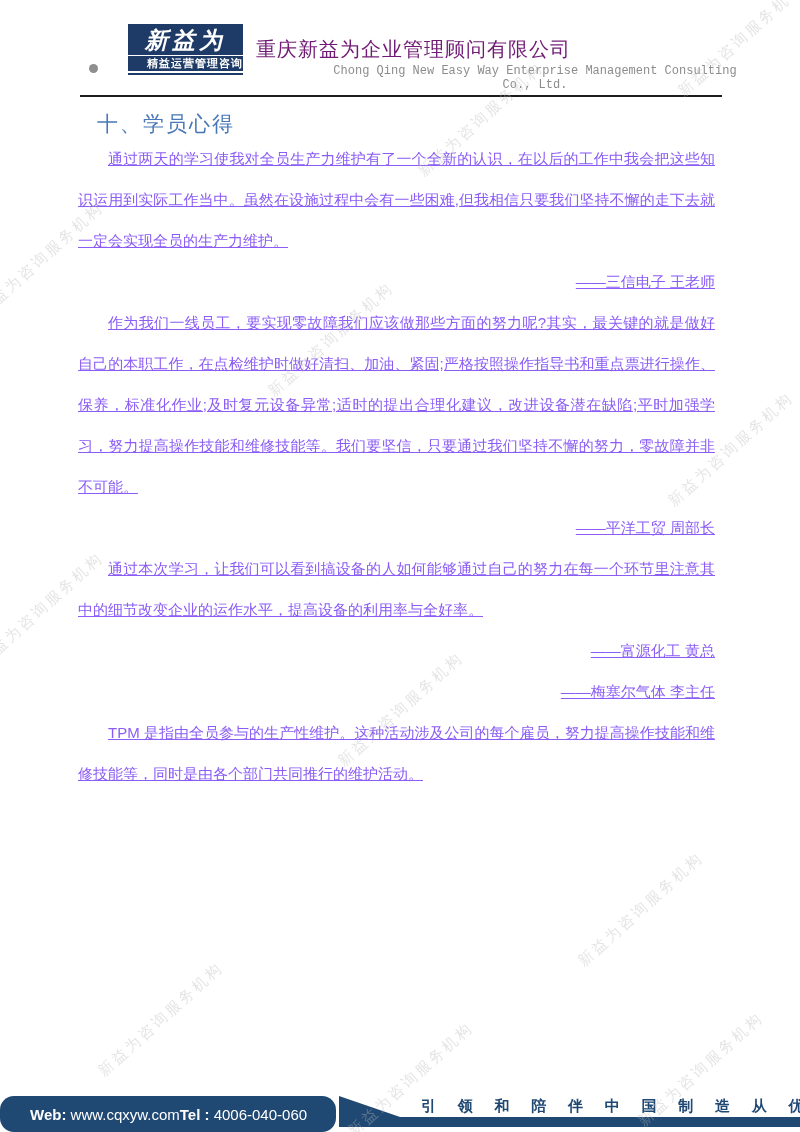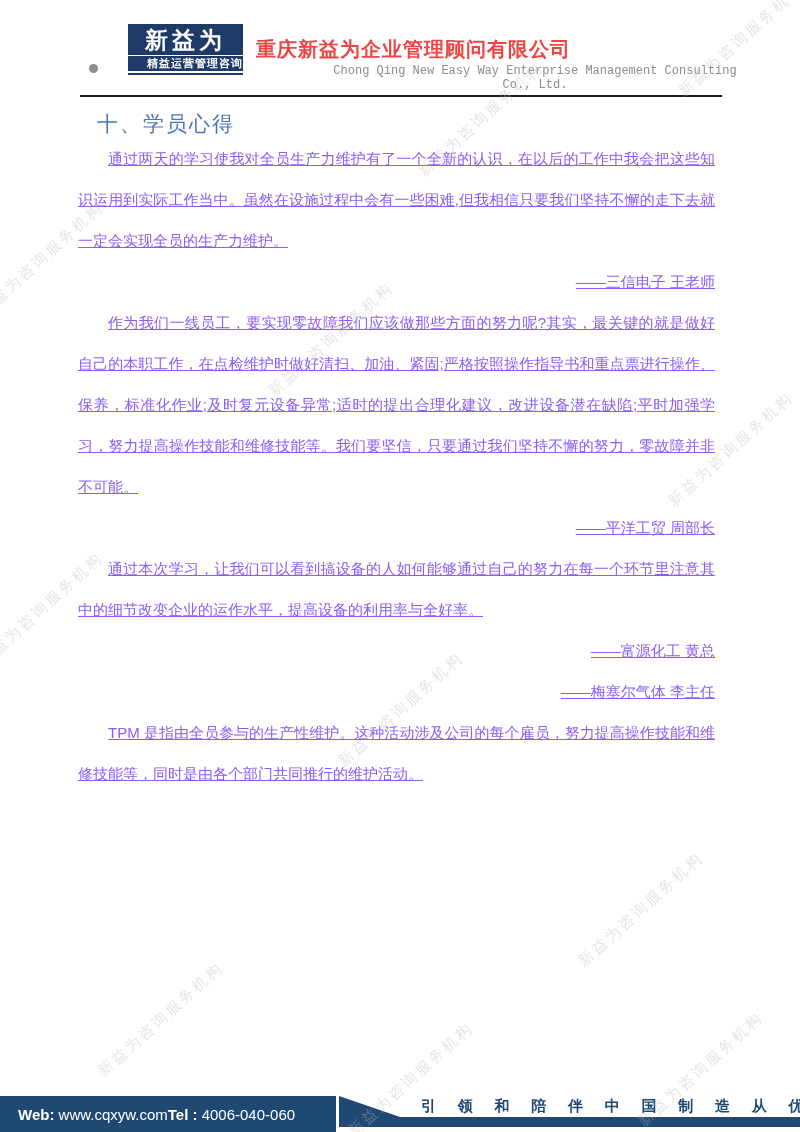--- a/index.html
+++ b/index.html
@@ -19,32 +19,33 @@
     position: absolute; left: 89px; top: 64px;
     width: 9px; height: 9px; border-radius: 50%;
     background: #8f8f8f;
   }
   .logo { position: absolute; left: 128px; top: 24px; width: 115px; }
   .logo-main {
     background: #1e3a66; color: #ffffff;
     font-size: 23px; font-weight: bold; letter-spacing: 4px;
     text-align: center; height: 31px; line-height: 31px;
     border: 1px solid #1e3a66;
+    font-style: italic;
   }
   .logo-sub {
     background: #1e3a66; color: #ffffff;
     font-size: 11px; font-weight: bold; letter-spacing: 1px;
     text-align: right; height: 15px; line-height: 15px;
     margin-top: 1px;
   }
   .logo-underline { height: 2px; background: #1e3a66; margin-top: 2px; }
 
   .company-cn {
     position: absolute; left: 256px; top: 36px;
-    font-size: 20px; font-weight: bold; color: #ef4444;
+    font-size: 20px; font-weight: normal; color: #701a75;
     letter-spacing: 1px;
   }
   .company-en {
     position: absolute; left: 320px; top: 64px; width: 430px;
     font-family: Liberation Mono, monospace;
     font-size: 12px; color: #8c8c8c; text-align: center;
     line-height: 14px;
   }
   .hdr-rule {
     position: absolute; left: 80px; top: 95px;
@@ -80,22 +81,22 @@
     position: absolute; left: 0; top: 1068px; width: 100%;
     text-align: center; font-family: "Liberation Serif", serif;
     font-size: 12px; color: #222222;
   }
   .footer {
     position: absolute; left: 0; bottom: 0; width: 800px; height: 36px;
     display: flex; z-index: 4;
   }
   .f-left {
     width: 336px; height: 36px; background: #1f4873;
-    display: flex; align-items: center; padding-left: 18px;
-    color: #ffffff; font-size: 15px; white-space: pre;
+    display: flex; align-items: center; padding-left: 30px;
+    color: #ffffff; font-size: 15px; white-space: pre; border-radius: 14px;
   }
   .f-left b { font-weight: bold; }
   .f-gap { width: 3px; background: #ffffff; }
   .f-right { flex: 1; position: relative; background: #ffffff; }
   .f-tri {
     position: absolute; left: 0; top: 0; width: 64px; height: 22px;
     background: #1f4873;
     clip-path: polygon(0 0, 100% 100%, 0 100%);
   }
   .f-strip {

